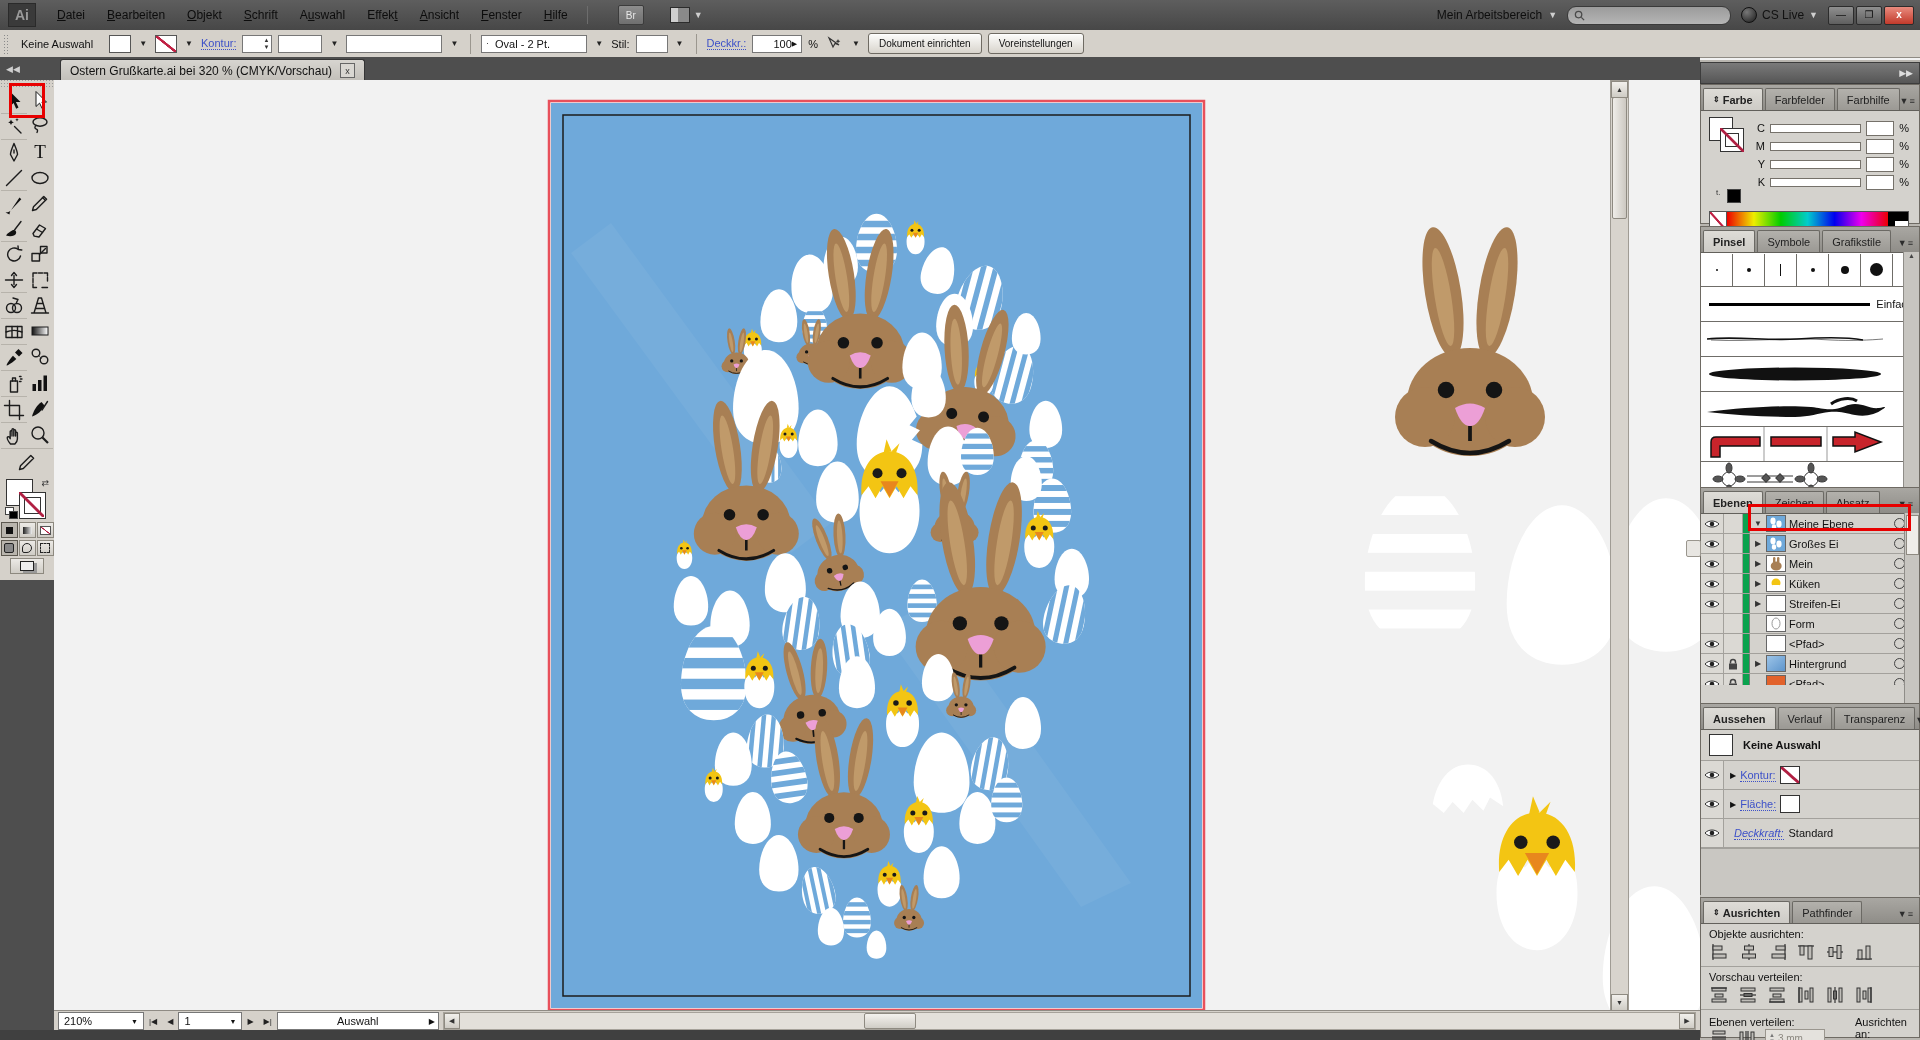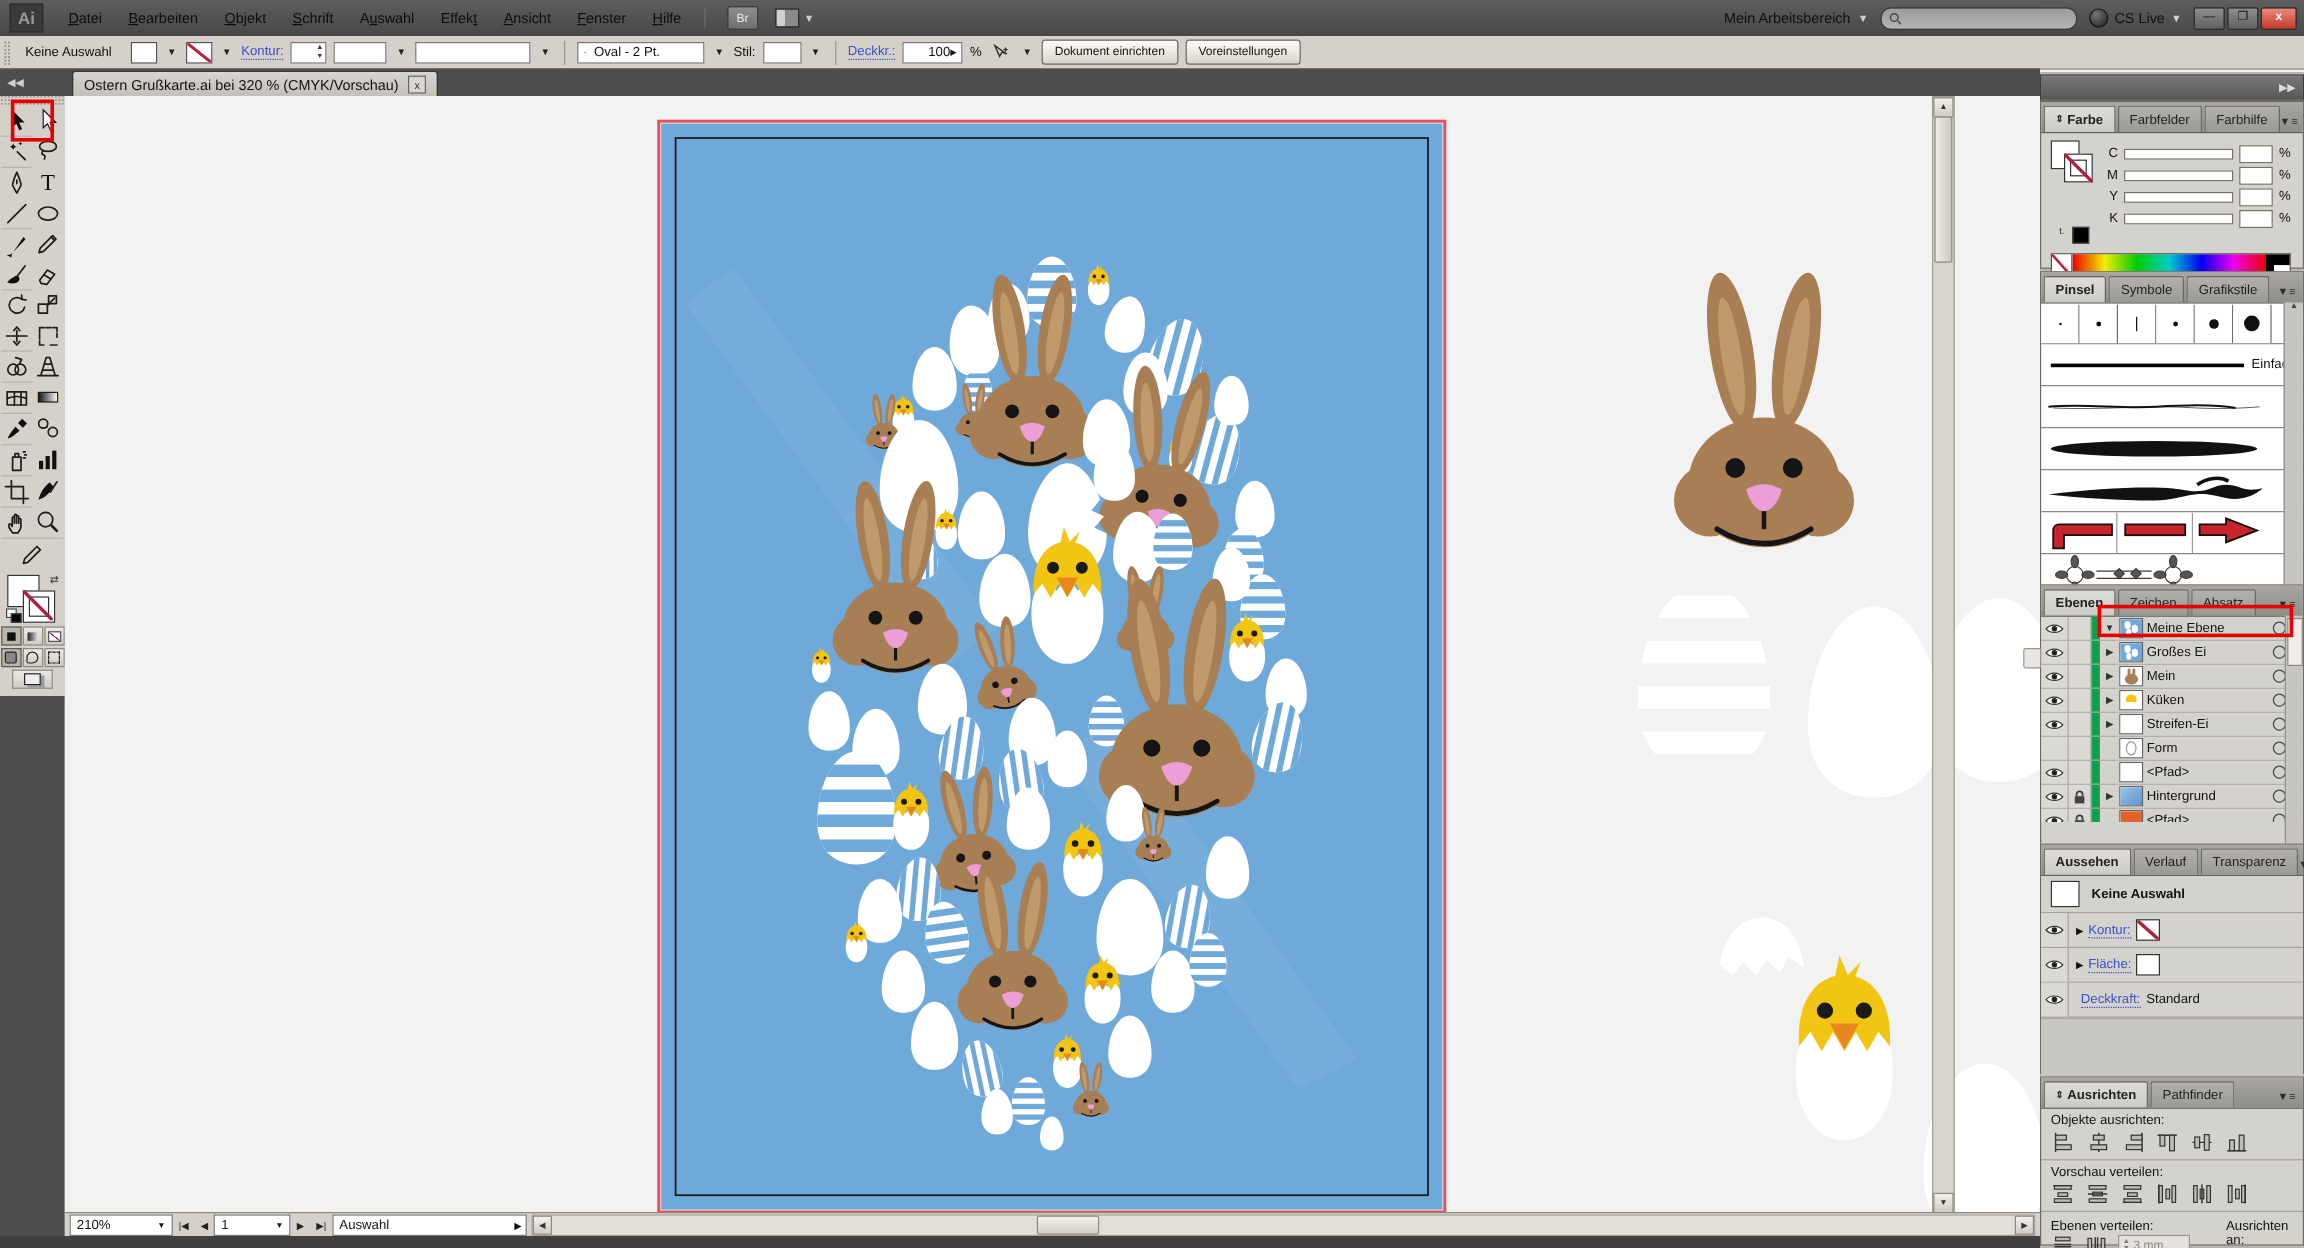--- a/index.html
+++ b/index.html
@@ -8,21 +8,21 @@
        -webkit-font-smoothing:antialiased}
   
   #menubar{position:absolute;left:0;top:0;width:1920px;height:30px;
     background:linear-gradient(#5e5e5e,#474747);border-bottom:1px solid #2e2e2e;display:flex;align-items:center}
   #ai-logo{width:26px;height:22px;margin:0 10px 0 8px;background:#3a3a3a;border:1px solid #2a2a2a;
     color:#9a9a9a;font-weight:bold;font-size:14px;display:flex;align-items:center;justify-content:center}
   .menu-item{font-size:12px;color:#0c0c0c;padding:0 11px;height:30px;display:flex;align-items:center;cursor:default}
   .menu-item u{text-decoration:underline}
   #menubar .sep{width:1px;height:18px;background:#6d6d6d;margin:0 8px}
   #br-btn{width:24px;height:18px;background:linear-gradient(#8d8d8d,#6f6f6f);border:1px solid #3c3c3c;border-radius:2px;
-    font-size:10px;color:#e8e8e8;display:flex;align-items:center;justify-content:center;margin:0 10px}
+    font-size:10px;color:#e8e8e8;display:flex;align-items:center;justify-content:center;margin:0 22px}
   #layout-btn{display:flex;align-items:center;gap:4px;margin-left:4px}
   #layout-btn .grid{width:18px;height:14px;border:1px solid #2c2c2c;background:
     linear-gradient(90deg,#cfcfcf 40%,#8a8a8a 40%);}
   .dn{color:#cfcfcf;font-size:9px}
   #mb-right{margin-left:auto;display:flex;align-items:center;gap:10px;padding-right:6px}
   #workspace{font-size:12px;color:#0e0e0e;display:flex;gap:6px;align-items:center}
   #searchbox{width:150px;height:17px;background:linear-gradient(#9b9b9b,#b5b5b5);border:1px solid #3a3a3a;border-radius:9px;
     display:flex;align-items:center;padding:0 6px;gap:4px}
   #cslive{display:flex;align-items:center;gap:5px;font-size:12px}
   #cs-ball{width:14px;height:14px;border-radius:50%;background:radial-gradient(circle at 35% 30%,#777,#1c1c1c);border:1px solid #111}
@@ -637,21 +637,21 @@
     <span style="font-size:7px">▼</span>
   </span>
   <span class="navb">|◀</span>
   <span class="navb">◀</span>
   <span class="sb-field" style="width:52px;justify-content:space-between">
     <span>1</span>
     <span style="font-size:7px">▼</span>
   </span>
   <span class="navb">▶</span>
   <span class="navb">▶|</span>
-  <span class="sb-field" style="width:150px;position:relative">
+  <span class="sb-field" style="width:150px;justify-content:center;position:relative">
     <span>Auswahl</span>
     <span style="position:absolute;right:3px;font-size:8px">▶</span>
   </span>
   <div id="hscroll">
     <div class="hbtn" style="left:0">◀</div>
     <div id="hthumb"></div>
     <div class="hbtn" style="right:0">▶</div>
   </div>
 </div>
 <div id="bottomstrip"></div>
@@ -1094,21 +1094,21 @@
           <span class="bluelink" style="margin-left: 4px;">Fläche:</span>
           <span class="asw"></span>
         </div>
         <div class="arow" style="height: 28px;">
           <div class="aeye">
             <svg width="18" height="18" viewBox="0 0 18 18">
               <path d="M2 9c3.5-4 10.5-4 14 0-3.5 4-10.5 4-14 0Z" fill="#fff" stroke="#333"></path>
               <circle cx="9" cy="9" r="2.3" fill="#222"></circle>
             </svg>
           </div>
-          <span class="bluelink" style="margin-left: 10px;">Deckkraft:</span>
+          <span class="bluelink" style="margin-left: 10px; font-style: italic;">Deckkraft:</span>
           <span style="margin-left: 5px;">Standard</span>
         </div>
         <div style="height: 49px; background: rgb(201, 199, 194); border-top: 1px solid rgb(163, 161, 156);"></div>
       </div>
     <div class="pfoot" id="appear-foot" style="height:24px">
         <svg width="20" height="20" viewBox="0 0 20 20">
           <rect x="4" y="5" width="11" height="11" fill="#333"></rect>
           <rect x="7" y="8" width="5" height="5" fill="#888"></rect>
         </svg>
         <svg width="20" height="20" viewBox="0 0 20 20">

